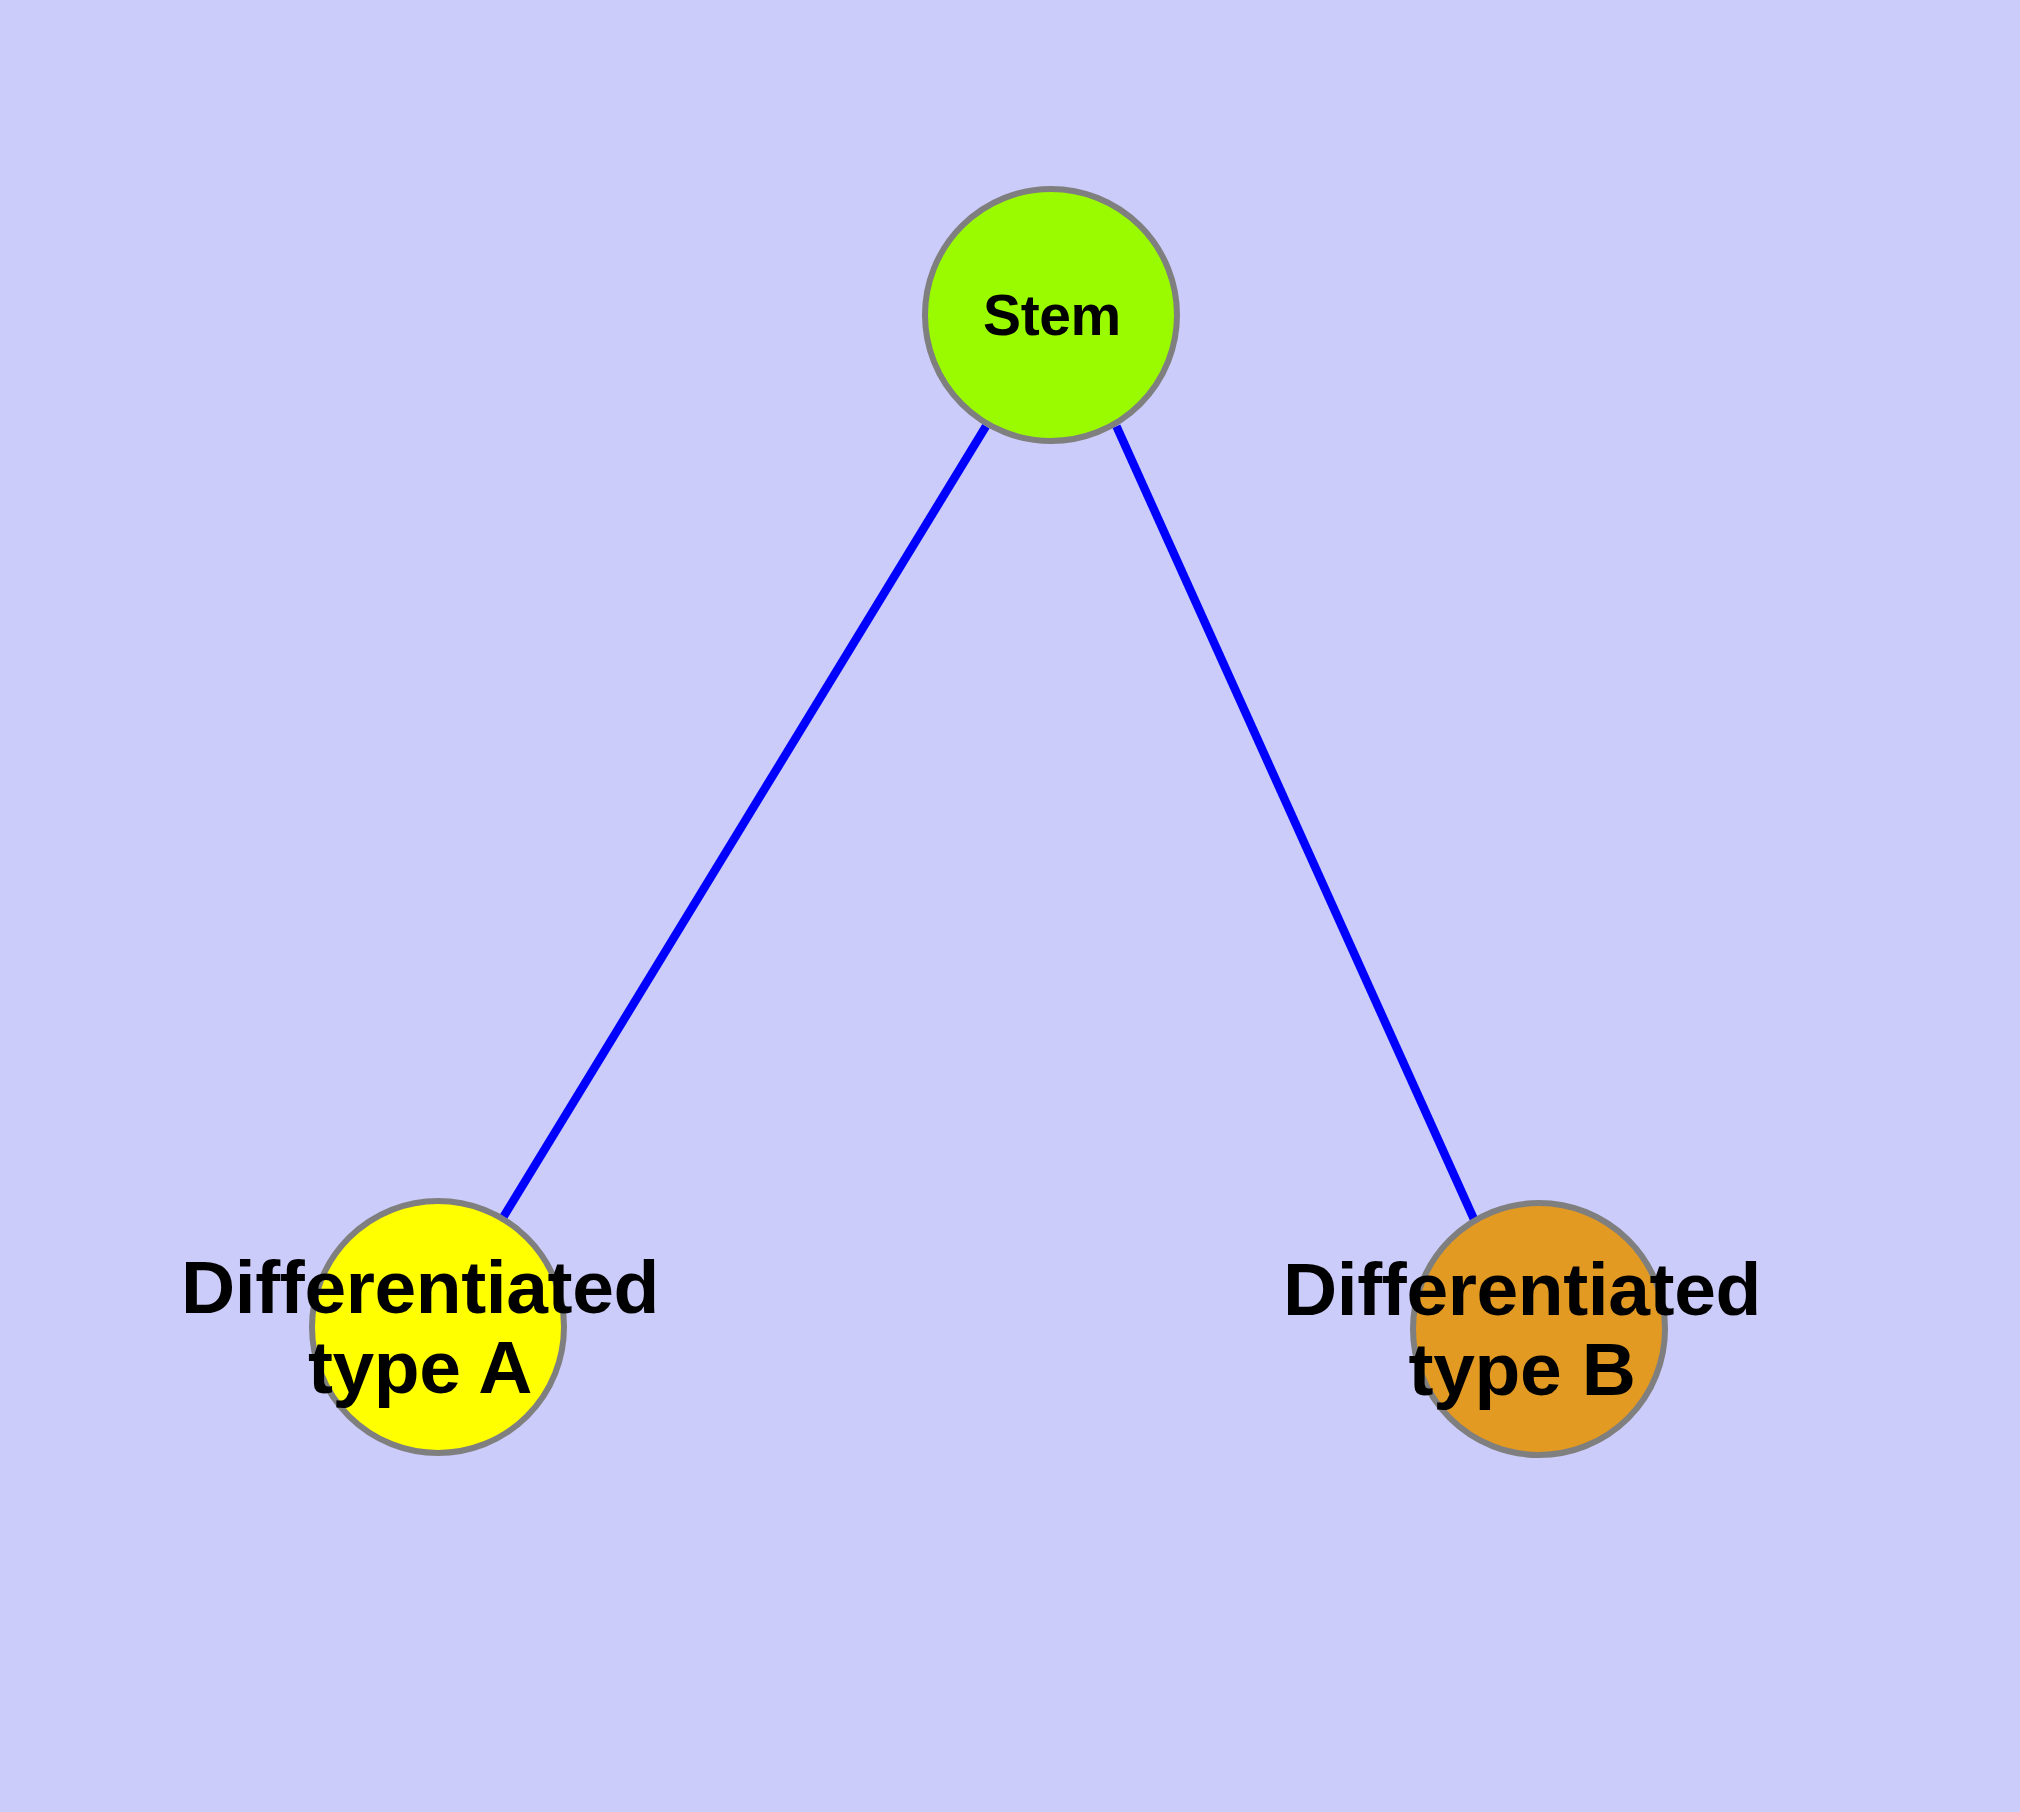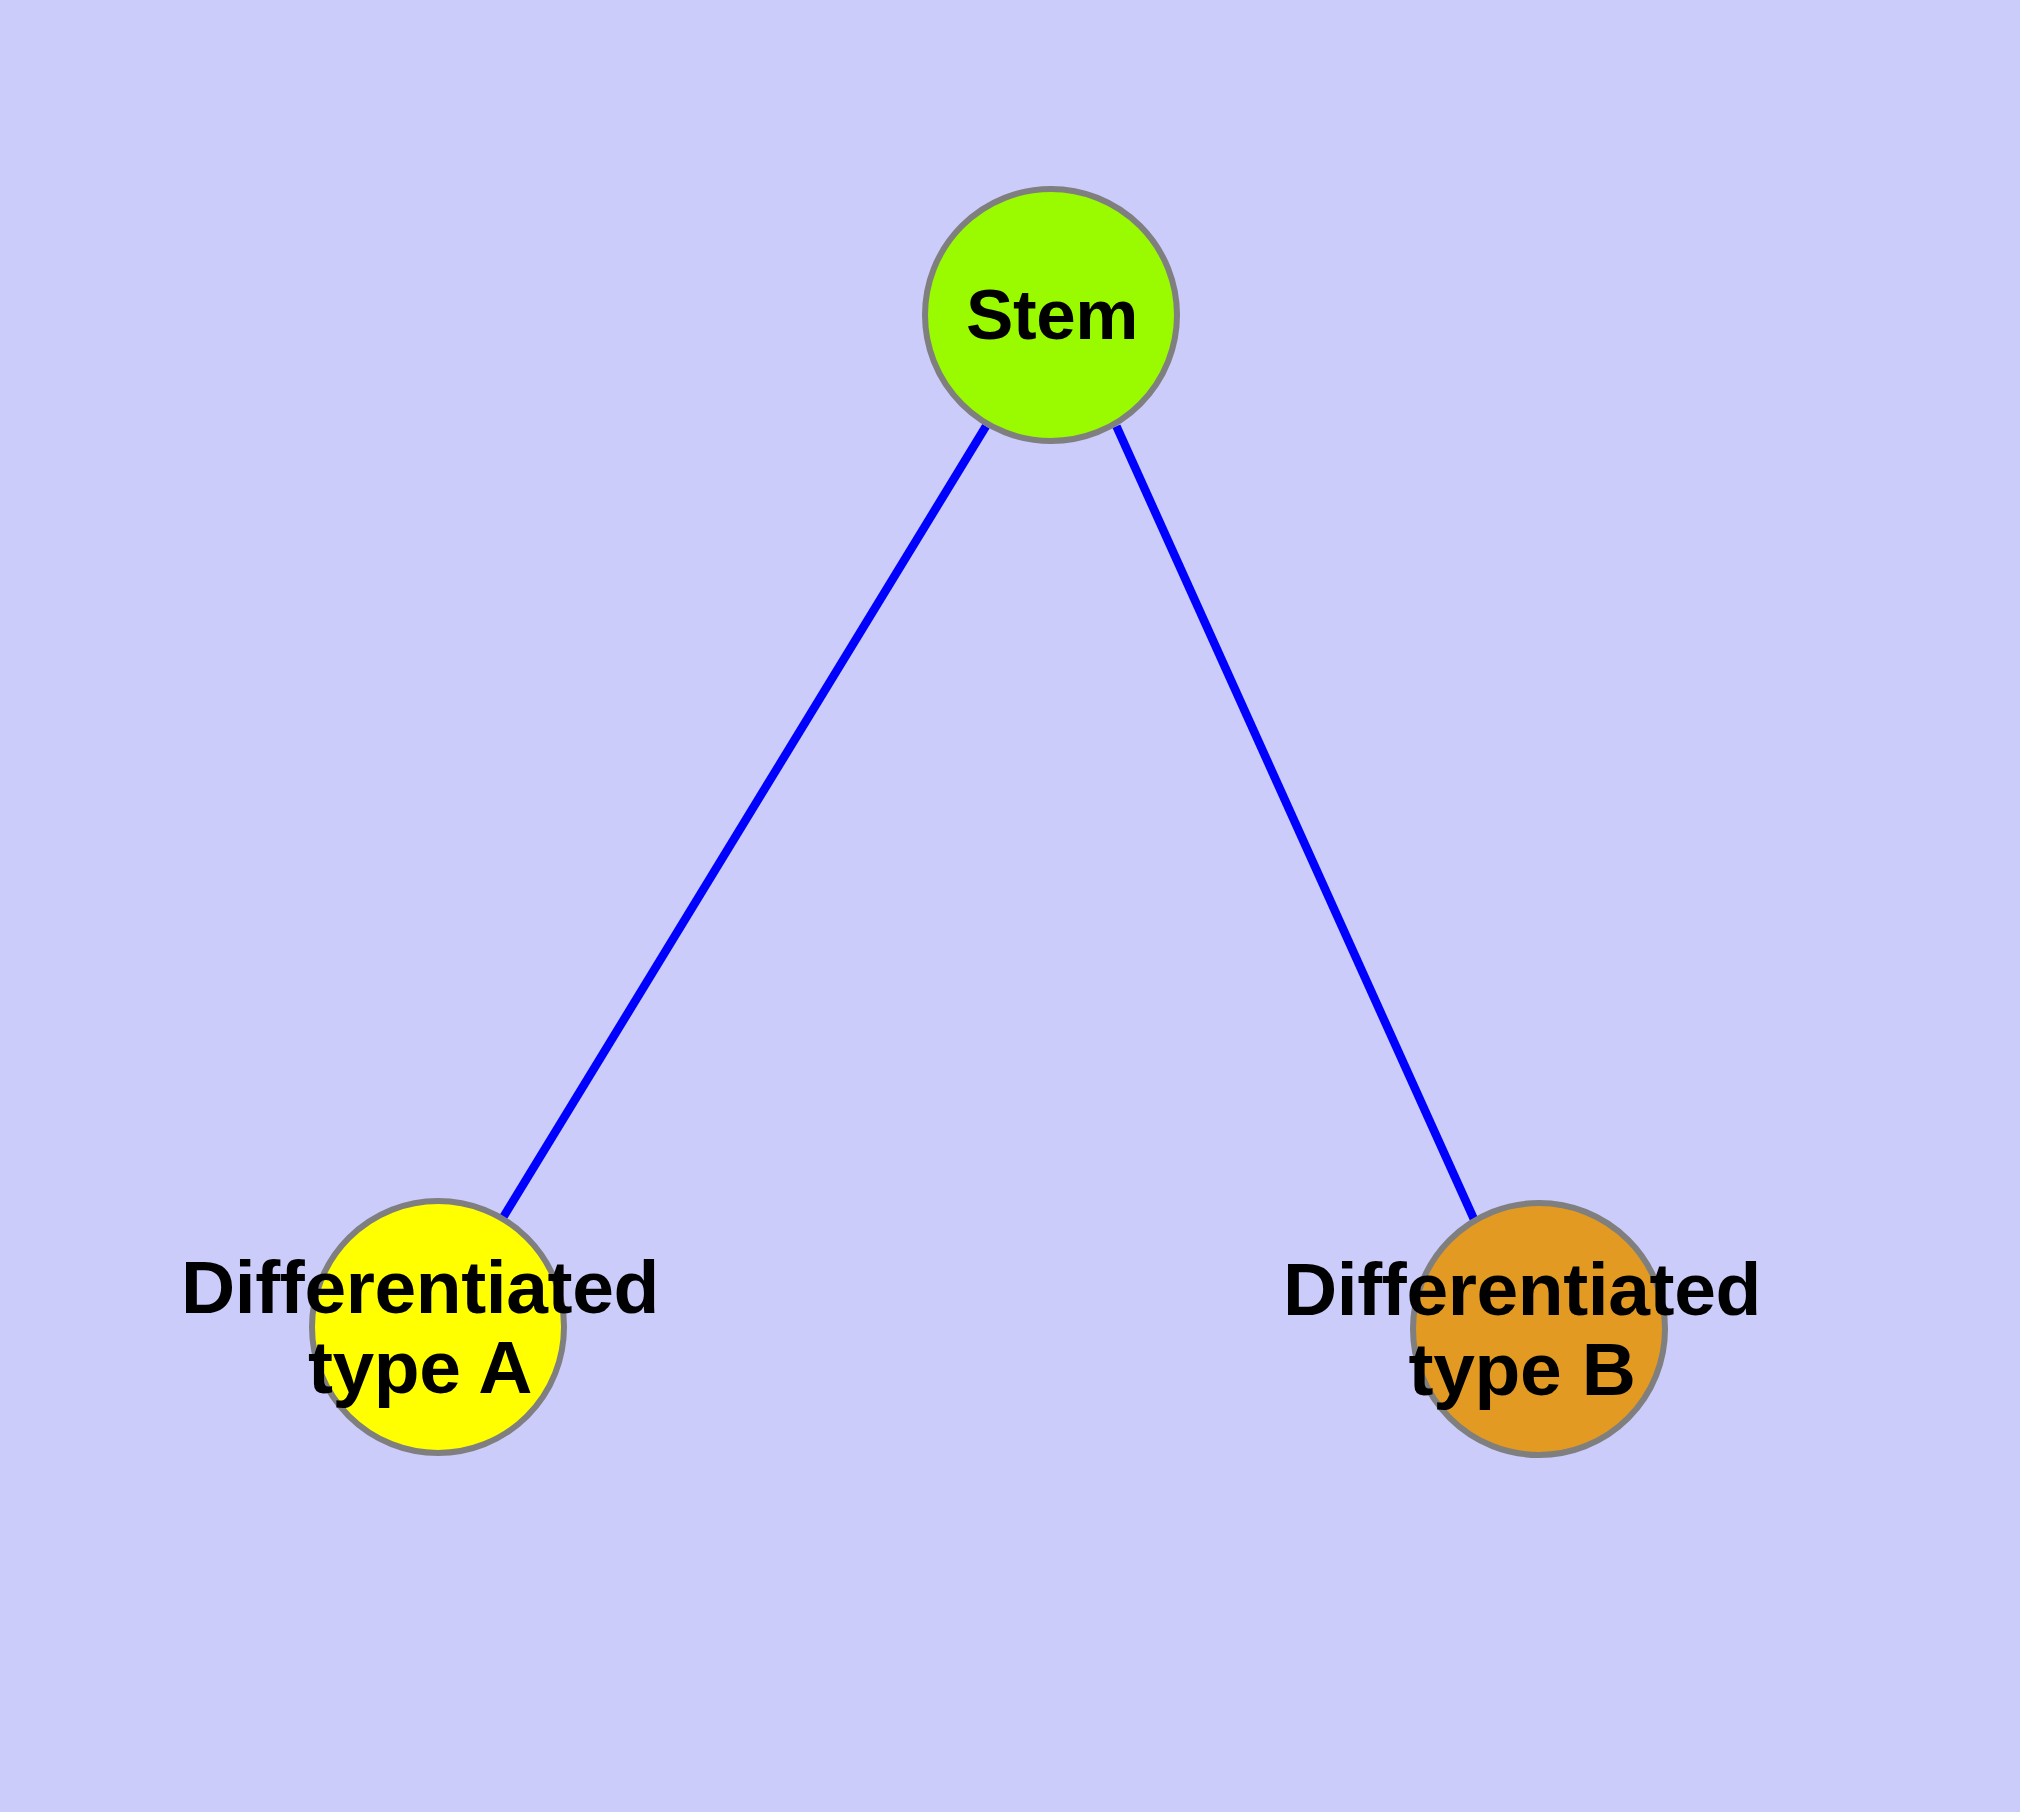--- a/index.html
+++ b/index.html
@@ -52,20 +52,20 @@
 
   <svg id="edge-layer" viewBox="0 0 2384 2138" width="2021" height="1812">
     <line x1="1163" y1="503" x2="593" y2="1437" stroke="#0000ff" stroke-width="10" stroke-linecap="butt"></line>
     <line x1="1317" y1="503" x2="1739" y2="1439" stroke="#0000ff" stroke-width="10" stroke-linecap="butt"></line>
   </svg>
 
   <div class="graph-node" style="left: 922px; top: 186px; width: 258px; height: 258px; background: rgb(154, 250, 0); border: 6px solid rgb(127, 127, 127);"></div>
   <div class="graph-node" style="left: 309px; top: 1198px; width: 258px; height: 258px; background: rgb(255, 255, 0); border: 6px solid rgb(127, 127, 127);"></div>
   <div class="graph-node" style="left: 1410px; top: 1200px; width: 258px; height: 258px; background: rgb(227, 154, 35); border: 6px solid rgb(127, 127, 127);"></div>
 
-  <div class="node-label" style="left: 1052px; top: 315px; font-size: 71px;">Stem</div>
+  <div class="node-label" style="left: 1052px; top: 315px; font-size: 57px;">Stem</div>
   <div class="node-label" style="left: 420px; top: 1327px; font-size: 75px;">Differentiated
 type A</div>
   <div class="node-label" style="left: 1522px; top: 1329px; font-size: 75px;">Differentiated
 type B</div>
 
 </div>
 
 
 </body></html>

